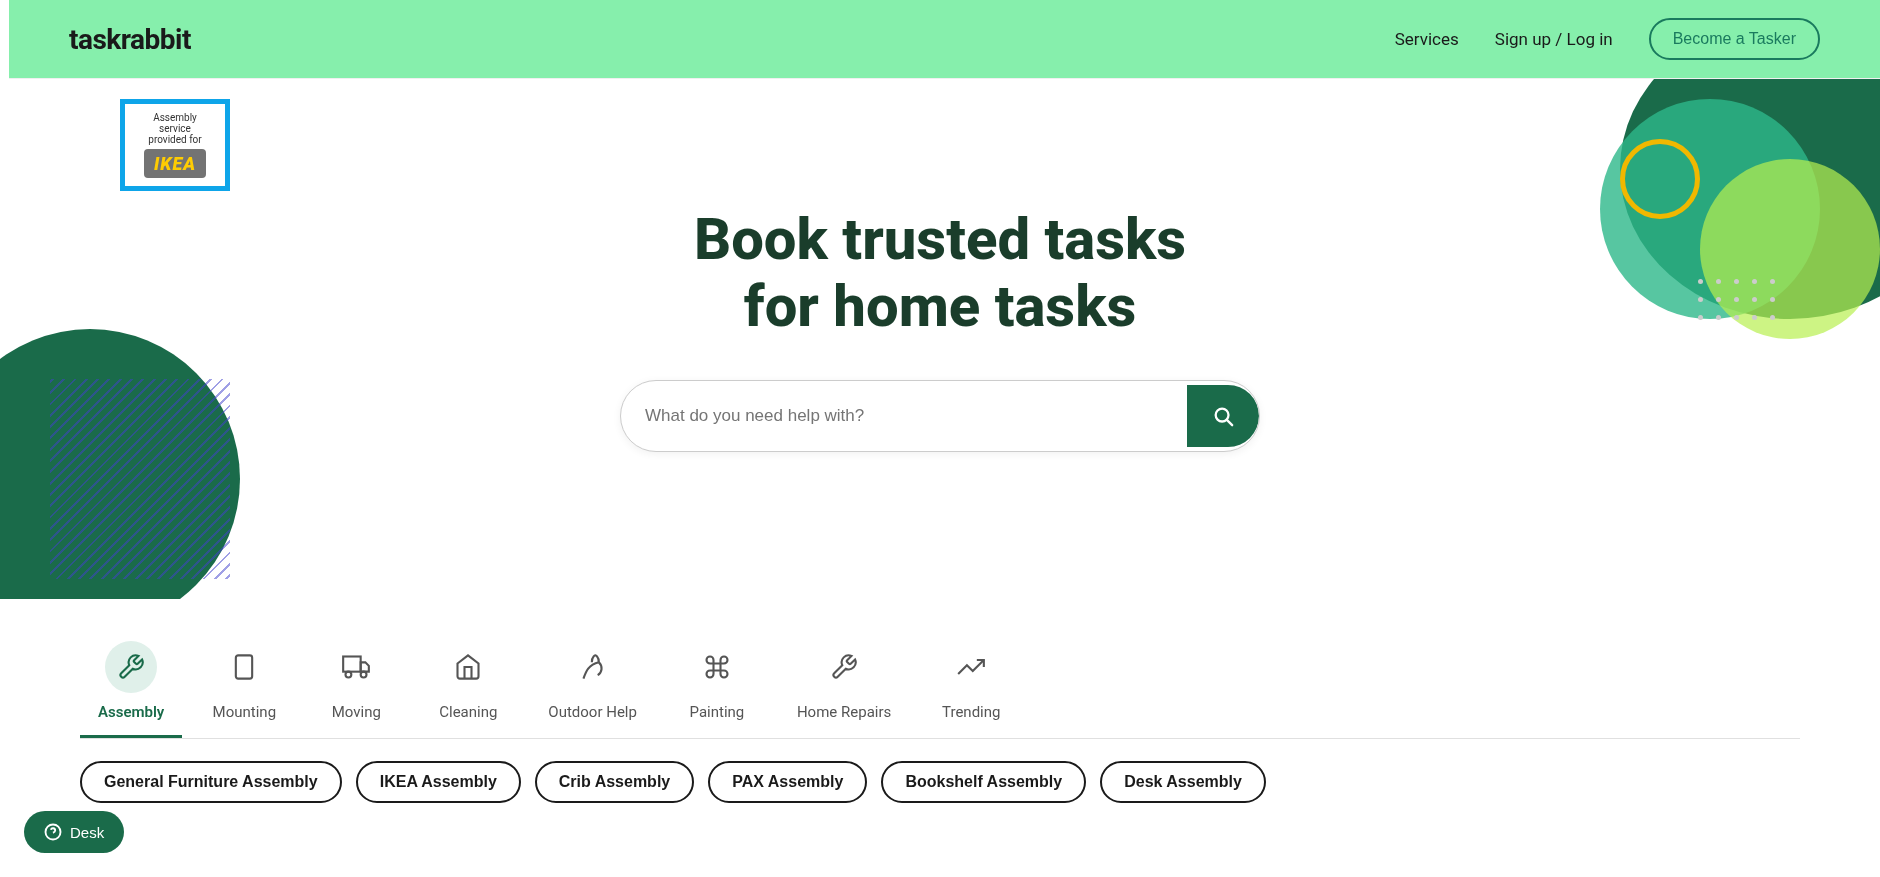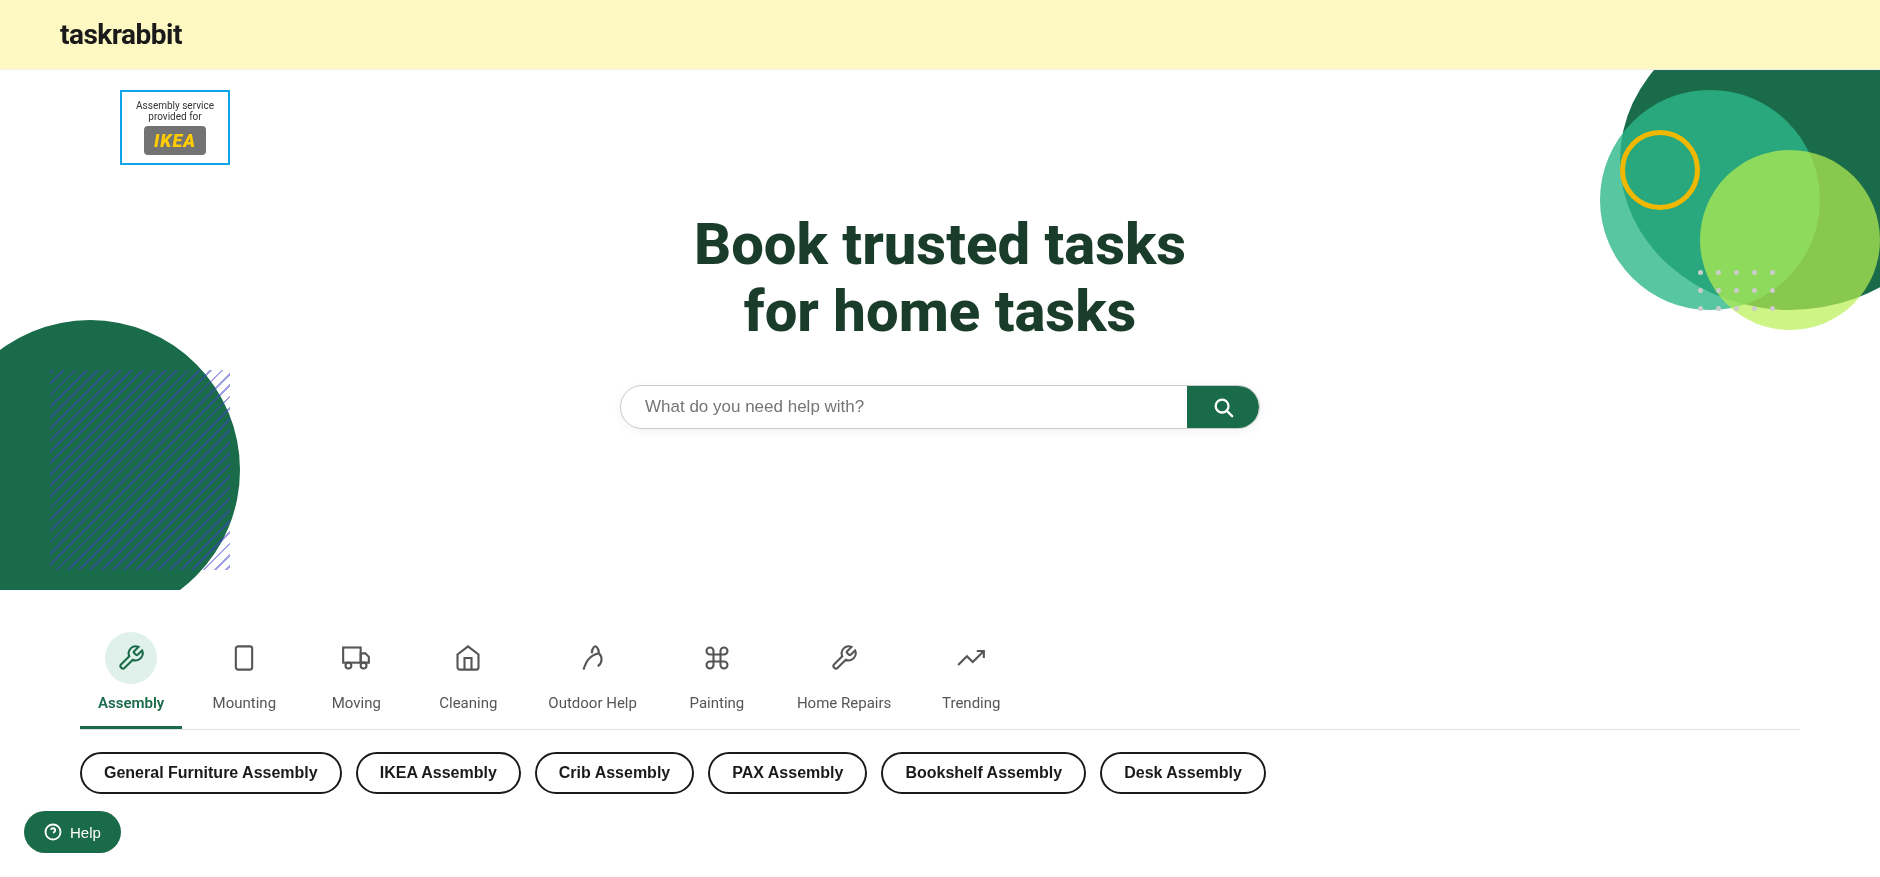--- a/index.html
+++ b/index.html
@@ -4,24 +4,25 @@
   <style>
     * { margin: 0; padding: 0; box-sizing: border-box; }
     body { font-family: -apple-system, BlinkMacSystemFont, 'Segoe UI', Roboto, sans-serif; background: #fff; overflow-x: hidden; }
 
     
     header {
       display: flex;
       align-items: center;
       justify-content: space-between;
       padding: 18px 60px;
-      background: #fef9c3;
+      background: #86efac;
       border-bottom: 1px solid #f0f0f0;
       position: relative;
       z-index: 10;
+      margin-left: 9px;
     }
     .logo {
       font-size: 28px;
       font-weight: 700;
       color: #1a1a1a;
       letter-spacing: -0.5px;
     }
     .nav-right {
       display: flex;
       align-items: center;
@@ -140,21 +141,21 @@
       height: 5px;
       background: #ccc;
       border-radius: 50%;
     }
 
     
     .ikea-badge {
       position: absolute;
       left: 120px;
       top: 20px;
-      border: 2px solid #0ea5e9;
+      border: 5px solid #0ea5e9;
       padding: 8px 12px;
       background: #fff;
       font-size: 10px;
       color: #333;
       text-align: center;
       width: 110px;
     }
     .ikea-logo {
       display: inline-block;
       background: #737373;
@@ -181,21 +182,21 @@
       color: #1a3d2b;
       line-height: 1.15;
       margin-bottom: 40px;
     }
 
     
     .search-bar {
       display: flex;
       align-items: center;
       width: 640px;
-      height: 44px;
+      height: 72px;
       border: 1.5px solid #ccc;
       border-radius: 40px;
       overflow: hidden;
       background: #fff;
       box-shadow: 0 2px 8px rgba(0,0,0,0.06);
     }
     .search-input {
       flex: 1;
       border: none;
       outline: none;
@@ -299,20 +300,25 @@
       align-items: center;
       gap: 8px;
       z-index: 100;
     }
   </style>
 </head>
 <body>
 
 <header>
   <div class="logo">taskrabbit</div>
+  <nav class="nav-right">
+    <a class="nav-link">Services</a>
+    <a class="nav-link">Sign up / Log in</a>
+    <button class="become-tasker-btn">Become a Tasker</button>
+  </nav>
 </header>
 
 <section class="hero">
 
   <div class="blob-left"></div>
   <div class="blob-left-stripe">
     <div class="stripes"></div>
   </div>
 
   <div class="blob-top-right-dark"></div>
@@ -447,14 +453,14 @@
     <button class="sub-cat-pill">Bookshelf Assembly</button>
     <button class="sub-cat-pill">Desk Assembly</button>
   </div>
 
 <button class="help-btn">
   <svg width="18" height="18" viewBox="0 0 24 24" fill="none" stroke="white" stroke-width="2.5">
     <circle cx="12" cy="12" r="10"></circle>
     <path d="M9.09 9a3 3 0 0 1 5.83 1c0 2-3 3-3 3"></path>
     <line x1="12" y1="17" x2="12.01" y2="17"></line>
   </svg>
-  <span>Help</span>
+  <span>Desk</span>
 </button>
 
 </body></html>

